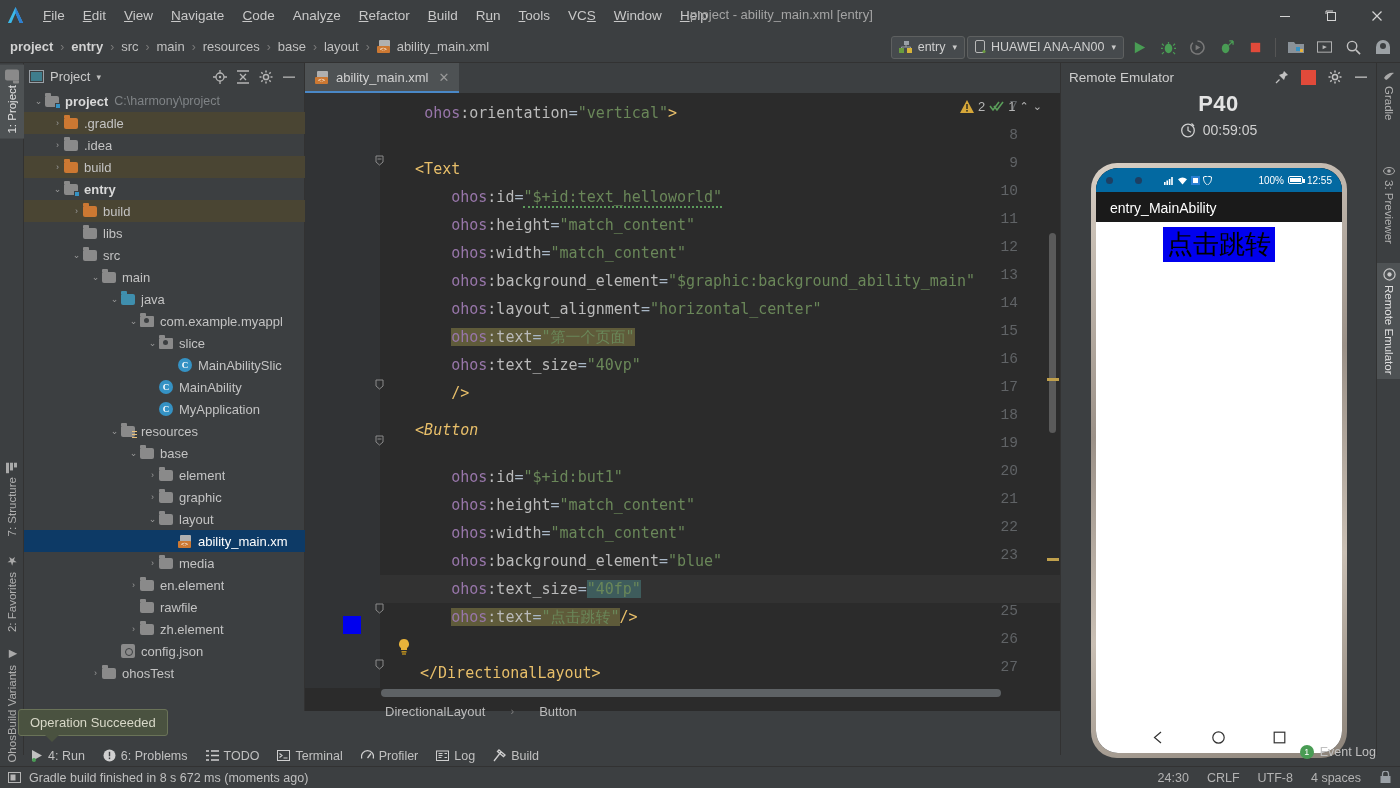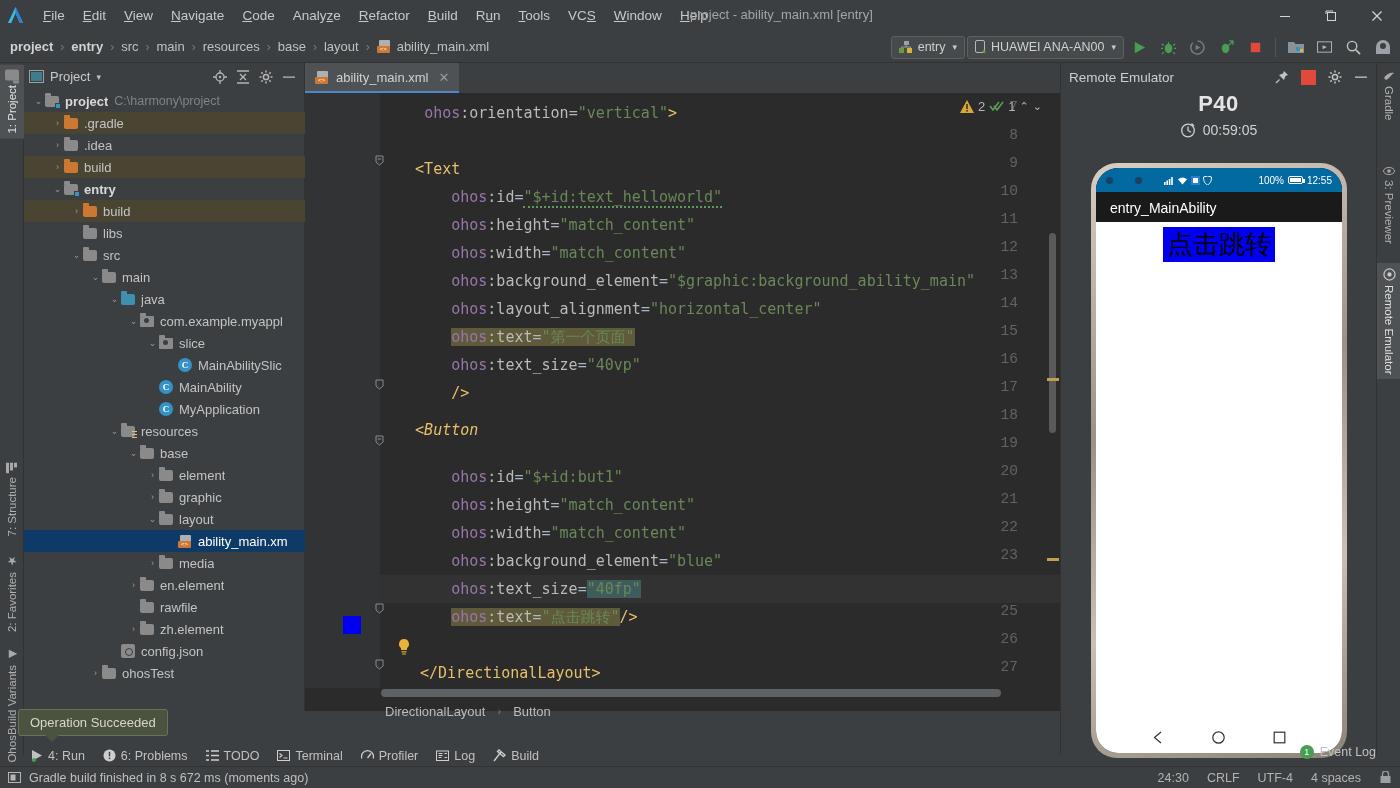--- a/index.html
+++ b/index.html
@@ -149,21 +149,21 @@
   .hlrow { position:absolute; left:75px; right:0; height:28px; background:#323232; }
   .hlstr { background:#5f5b3a; }
   .hlteal { background: #3e5c5c; }
   .squig { border-bottom: 2px dotted #5c9b5c; }
   .bluebox { position:absolute; width: 18px; height: 18px; background:#0000ee; }
   .bulb { position:absolute; color:#f0c040; font-size: 14px; }
   .warnbox { position:absolute; right: 18px; top: 6px; display:flex; align-items:center; gap:4px; font-size:13px; color:#b6b6b6; }
   .vscroll { position:absolute; right: 4px; width: 7px; background:#5a5a5a; border-radius:4px; }
   .markline { position:absolute; right: 1px; width: 12px; height: 3px; background:#c0a04c; }
   .hscrollbar { position:absolute; left:76px; top: 626px; width: 620px; height: 8px; background:#5e6265; border-radius:4px;}
-  .breadcrumbbar { position:absolute; left:0; top: 636px; width:755px; height: 24px; display:flex; align-items:center; padding-left:80px; gap:12px; font-size:13px; color:#bcbcbc; }
+  .breadcrumbbar { position:absolute; left:0; top: 636px; width:755px; height: 24px; display:flex; align-items:center; padding-left:80px; gap:25px; font-size:13px; color:#bcbcbc; }
   .bc-sep { color:#7c7c7c; font-size:11px; }
 
   
   .emupanel {
     position:absolute; left: 1060px; top: 63px; width: 316px; height: 692px;
     background: #3c3f41; border-left: 1px solid #323232;
   }
   .emu-header { height: 28px; display:flex; align-items:center; padding: 0 8px; }
   .emu-header .t { font-size: 13.5px; color: #cdcdcd; }
   .emu-actions { margin-left:auto; display:flex; align-items:center; gap:12px; }
@@ -992,21 +992,21 @@
     <span style="margin-right:8px;">
       <svg class="ic-svg" width="13" height="13" viewBox="0 0 13 13">
           <rect x="0.5" y="1.5" width="12" height="10" fill="none" stroke="#b5b5b5"></rect>
           <rect x="2.5" y="3.5" width="5" height="6" fill="#b5b5b5"></rect>
         </svg>
     </span>
     <span>Gradle build finished in 8 s 672 ms (moments ago)</span>
     <div class="status-right">
       <span>24:30</span>
       <span>CRLF</span>
-      <span>UTF-4</span>
+      <span>UTF-8</span>
       <span>4 spaces</span>
       <span>
         <svg class="ic-svg" width="13" height="13" viewBox="0 0 13 13">
             <rect x="1.5" y="5" width="10" height="7" fill="#9aa0a6"></rect>
             <path d="M3.5 5 V3 a3 3 0 0 1 6 0 v2" fill="none" stroke="#9aa0a6" stroke-width="1.3"></path>
           </svg>
       </span>
     </div>
   </div>
 

